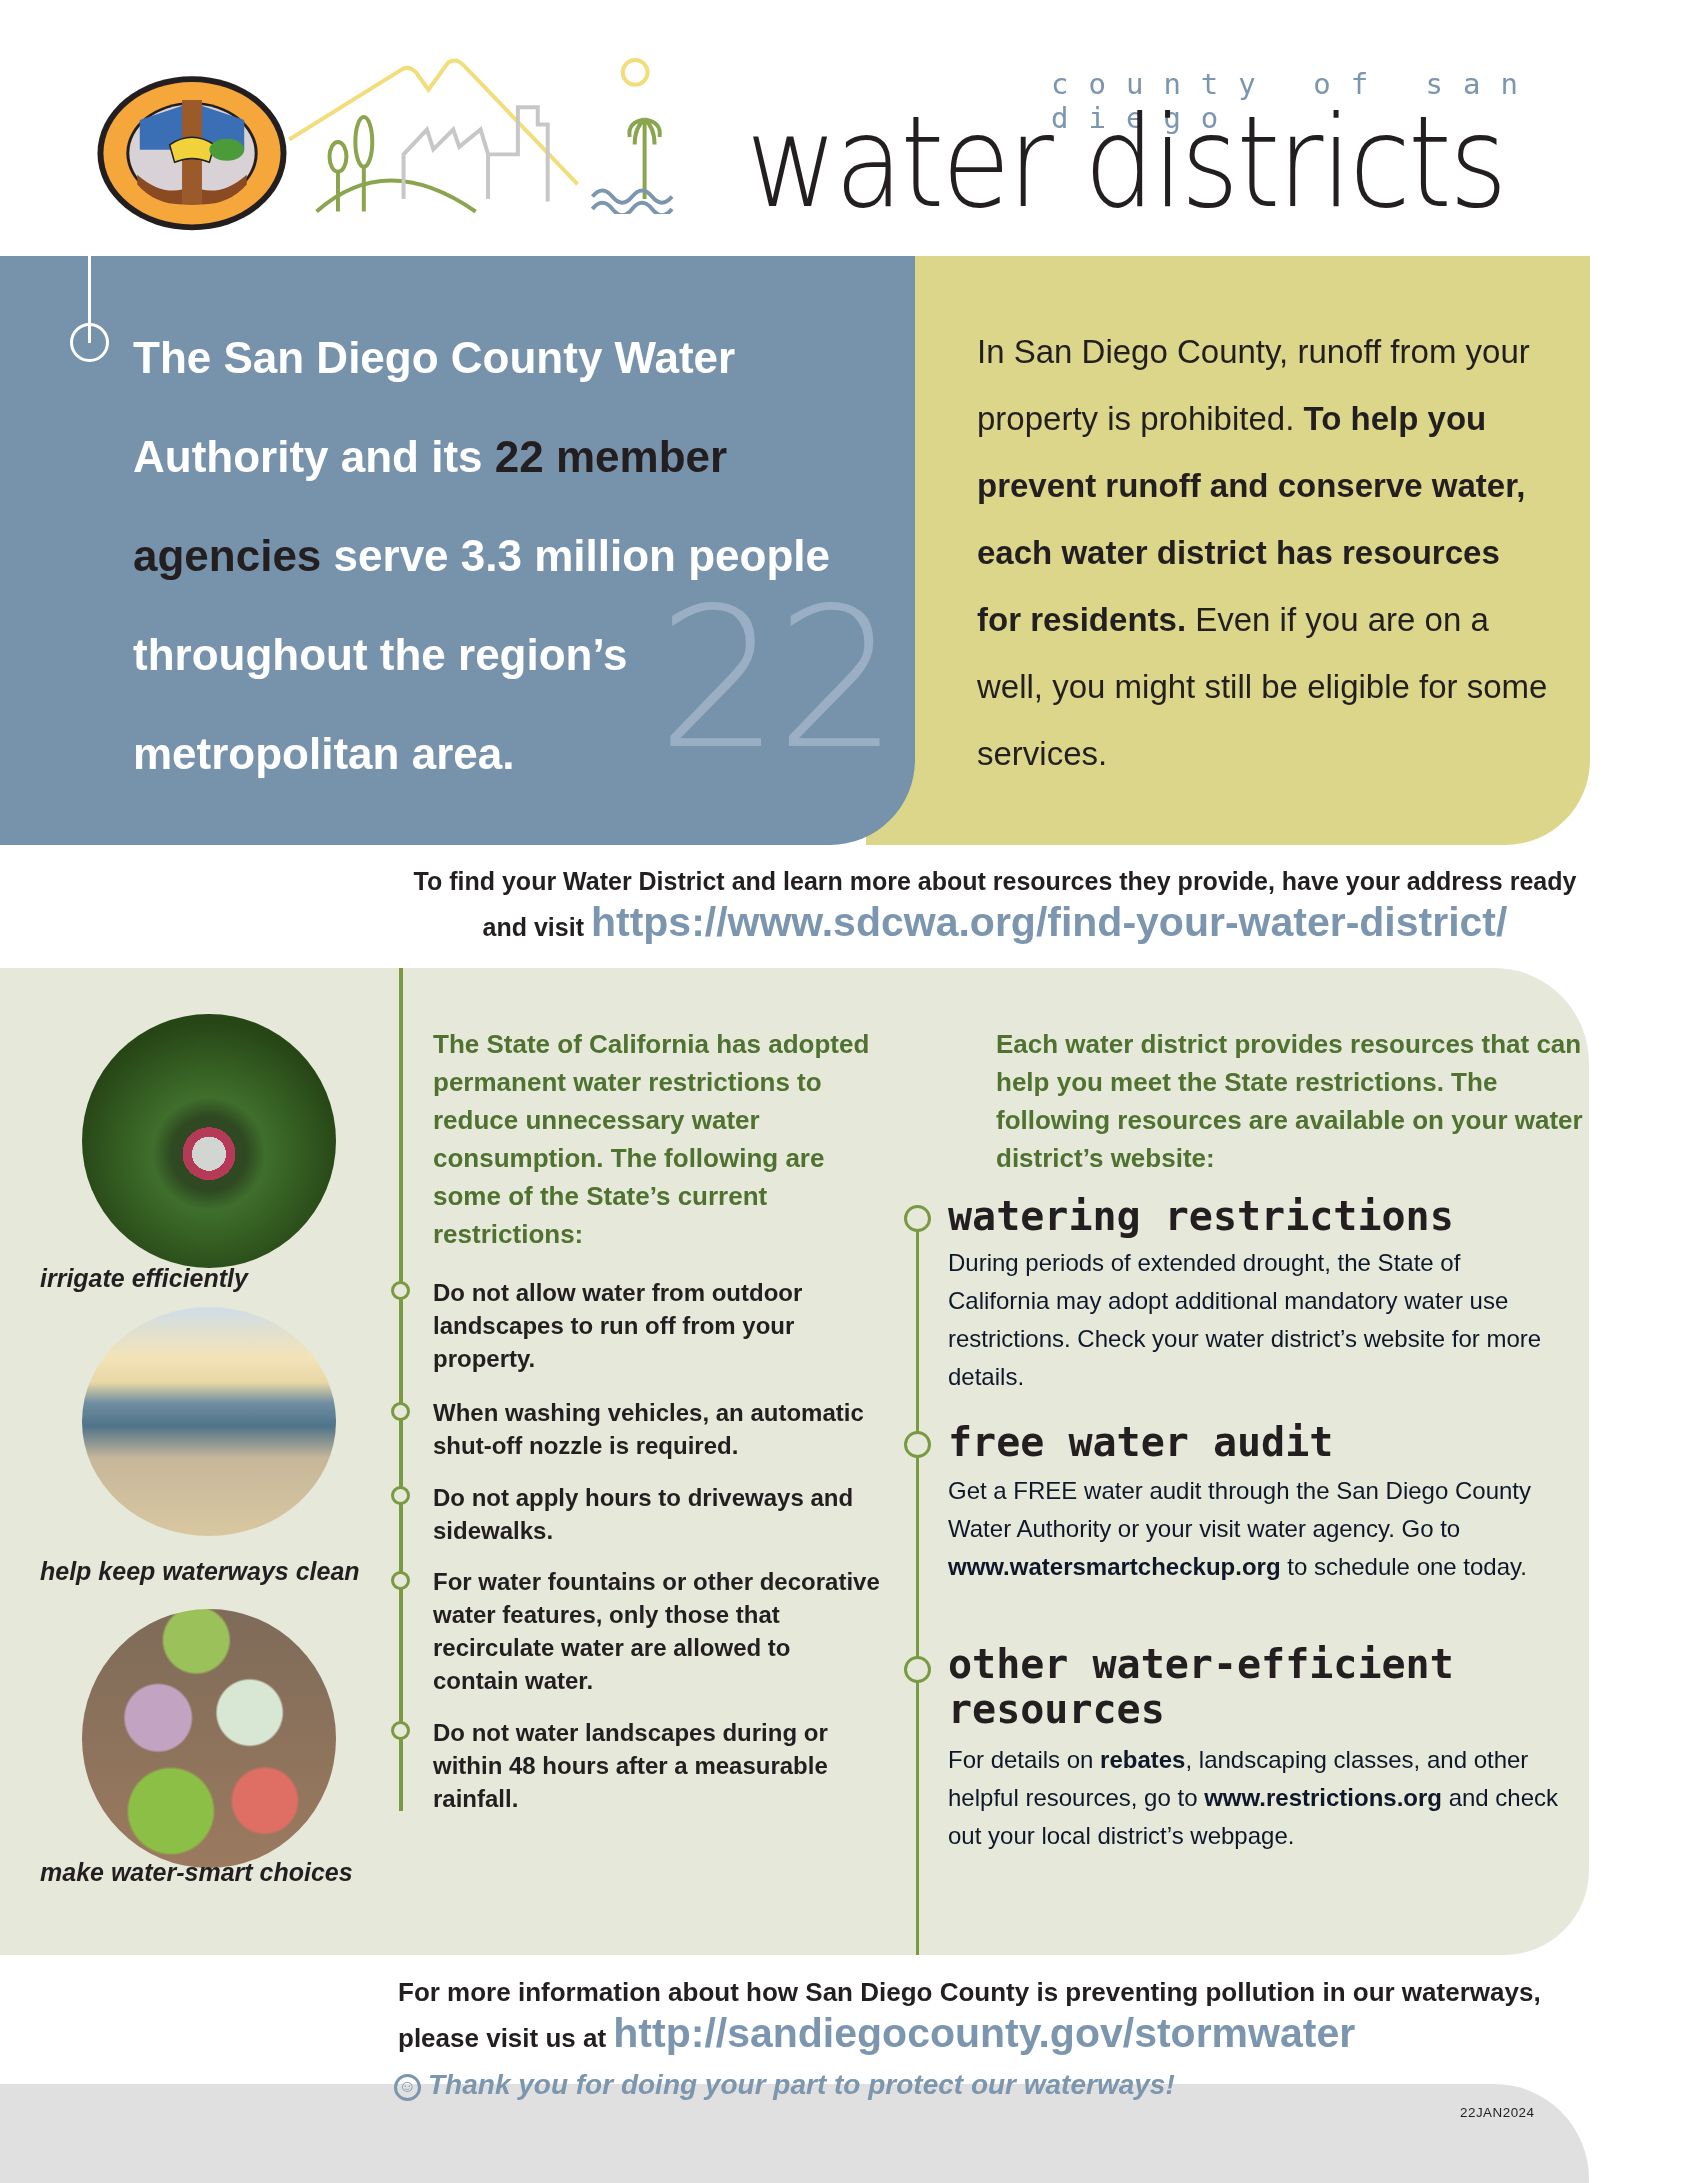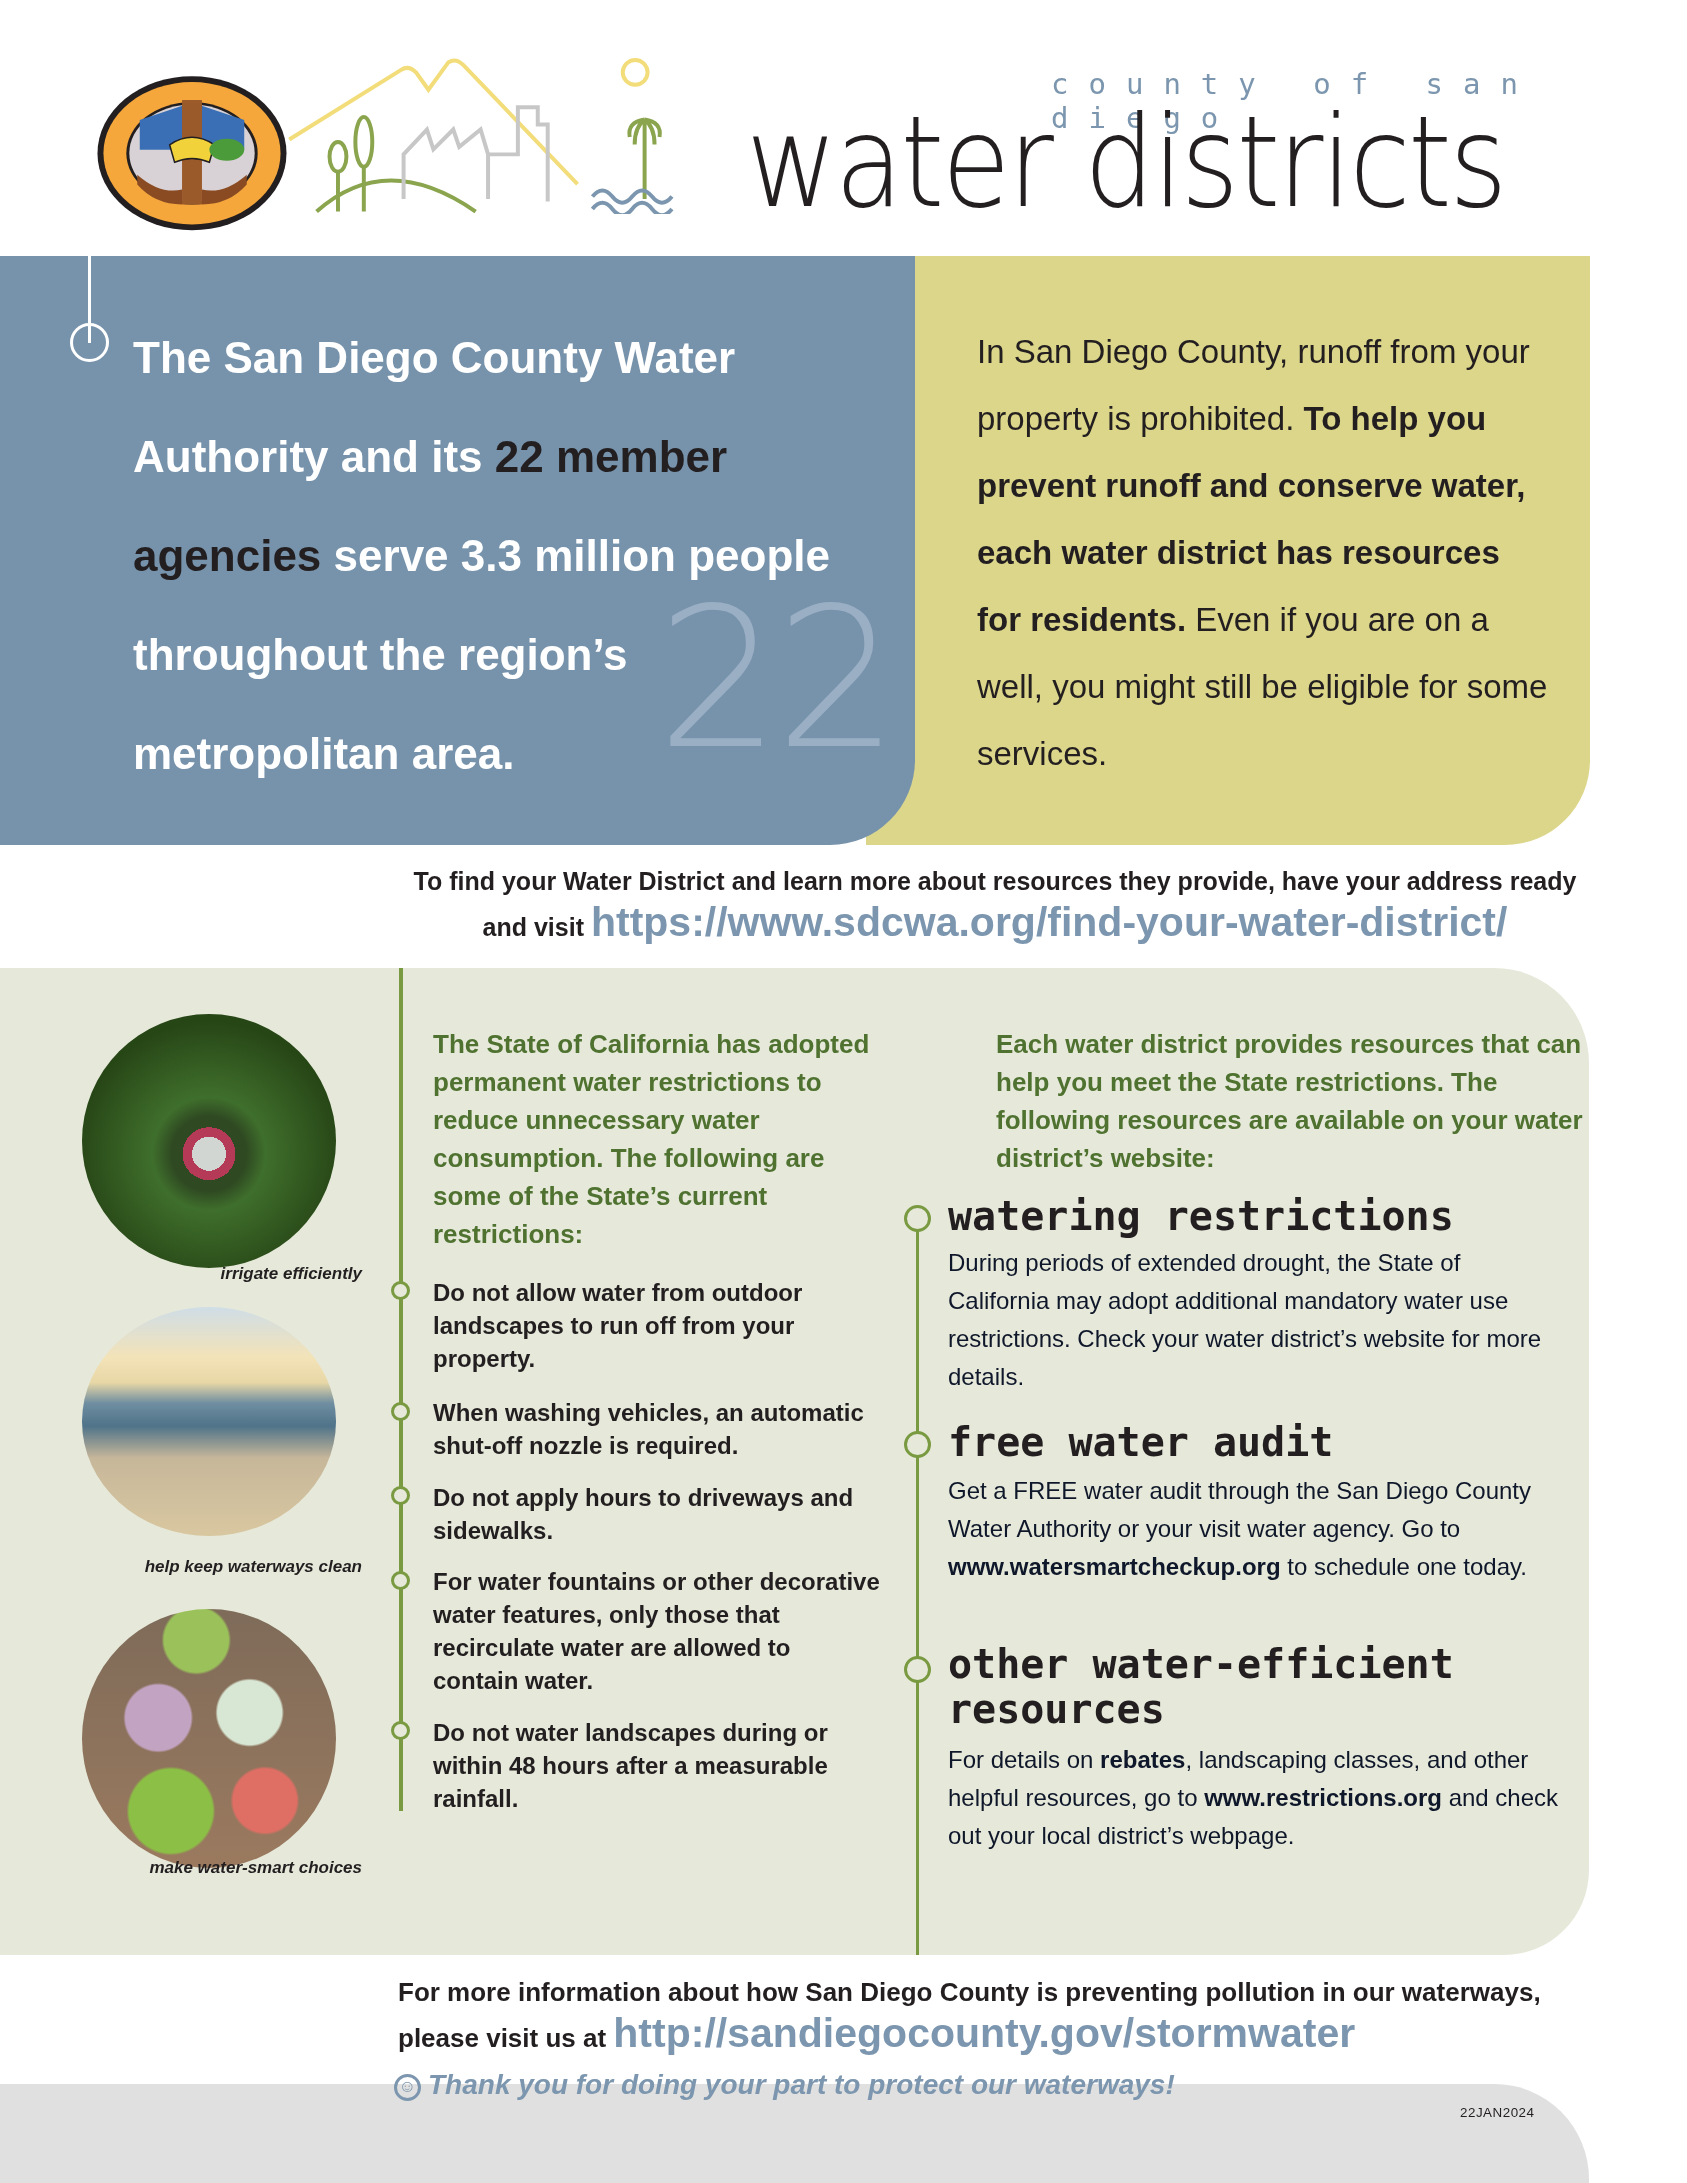--- a/index.html
+++ b/index.html
@@ -36,21 +36,21 @@
   .photo { position: absolute; border-radius: 50%; overflow: hidden; }
   #photo1 { left: 82px; top: 1014px; width: 254px; height: 254px; background: radial-gradient(circle at 50% 55%, #d2d6d2 0 9%, #b43a58 9% 14%, #2f4a22 14% 20%, #3f6f2c 30%, #274616 70%); }
   #photo2 { left: 82px; top: 1307px; width: 254px; height: 229px; background: linear-gradient(#cfdde6 0%, #f3e3b8 22%, #e8d7a6 33%, #6f8ea1 42%, #4f7389 52%, #c7b79a 66%, #d9c7a0 100%); }
   #photo3 { left: 82px; top: 1609px; width: 254px; height: 259px; background:
       radial-gradient(circle at 30% 42%, #c3a3c2 0 14%, transparent 15%),
       radial-gradient(circle at 66% 40%, #d8e7d4 0 14%, transparent 15%),
       radial-gradient(circle at 35% 78%, #8cbf45 0 16%, transparent 17%),
       radial-gradient(circle at 72% 74%, #df6e64 0 12%, transparent 13%),
       radial-gradient(circle at 45% 12%, #9bc25a 0 12%, transparent 13%),
       linear-gradient(#7e6b59, #9b7a5f); }
-  .caption { position: absolute; left: 24px; width: 338px; text-align: right; font-size: 17px; font-style: italic; font-weight: bold; color: #231f20; }
+  .caption { position: absolute; left: 40px; width: 338px; text-align: left; font-size: 25px; font-style: italic; font-weight: bold; color: #231f20; }
 
   #state-intro { left: 433px; top: 1025px; width: 448px; font-size: 26px; font-weight: bold; line-height: 38px; color: #4f7230; }
   .rule-item { position: absolute; left: 433px; width: 448px; font-size: 24px; font-weight: bold; line-height: 33px; color: #231f20; }
   .ring { position: absolute; border: 3.5px solid #7a9a42; border-radius: 50%; background: #e6e9da; }
   .ring-sm { width: 19px; height: 19px; }
   .ring-lg { width: 27px; height: 27px; }
 
   #res-intro { left: 948px; top: 1025px; width: 597px; font-size: 26px; font-weight: bold; line-height: 38px; color: #4f7230; margin-left: 48px; }
   .res-title { position: absolute; left: 948px; font-family: "DejaVu Sans Mono", monospace; font-size: 40px; line-height: 45px; color: #231f20; }
   .res-body { position: absolute; left: 948px; width: 612px; font-size: 24px; line-height: 38px; color: #0f172a; }

